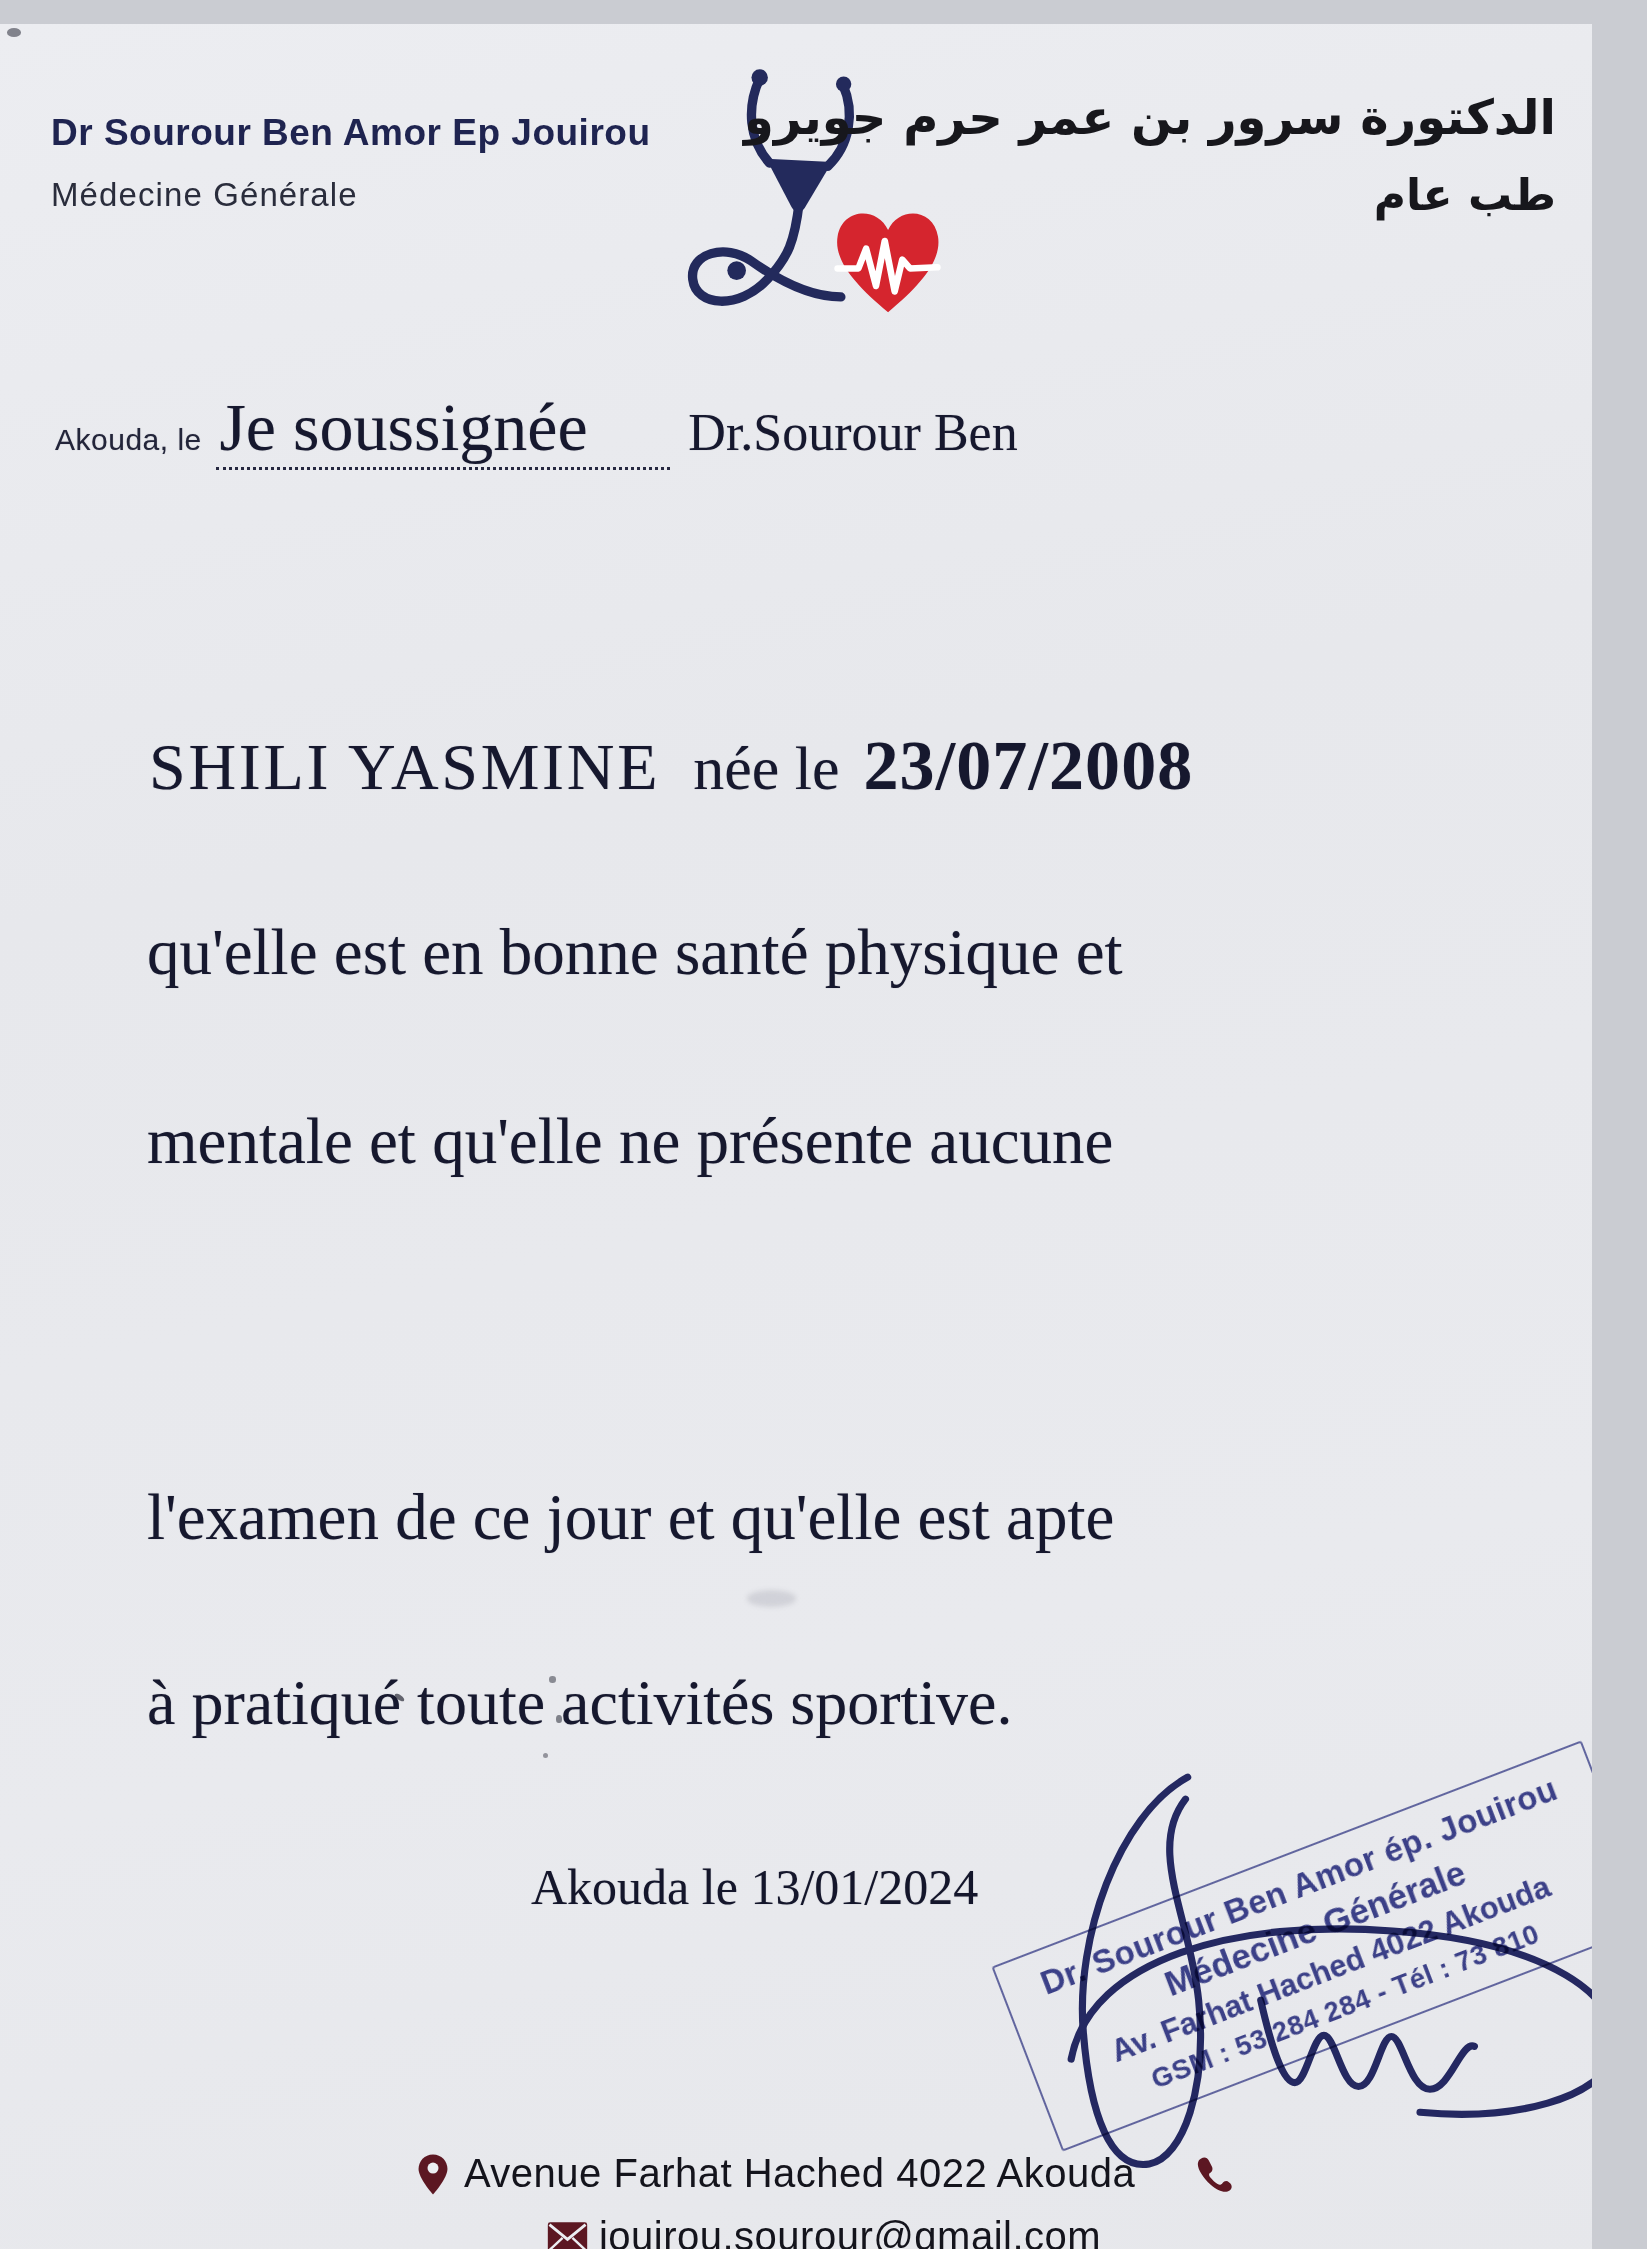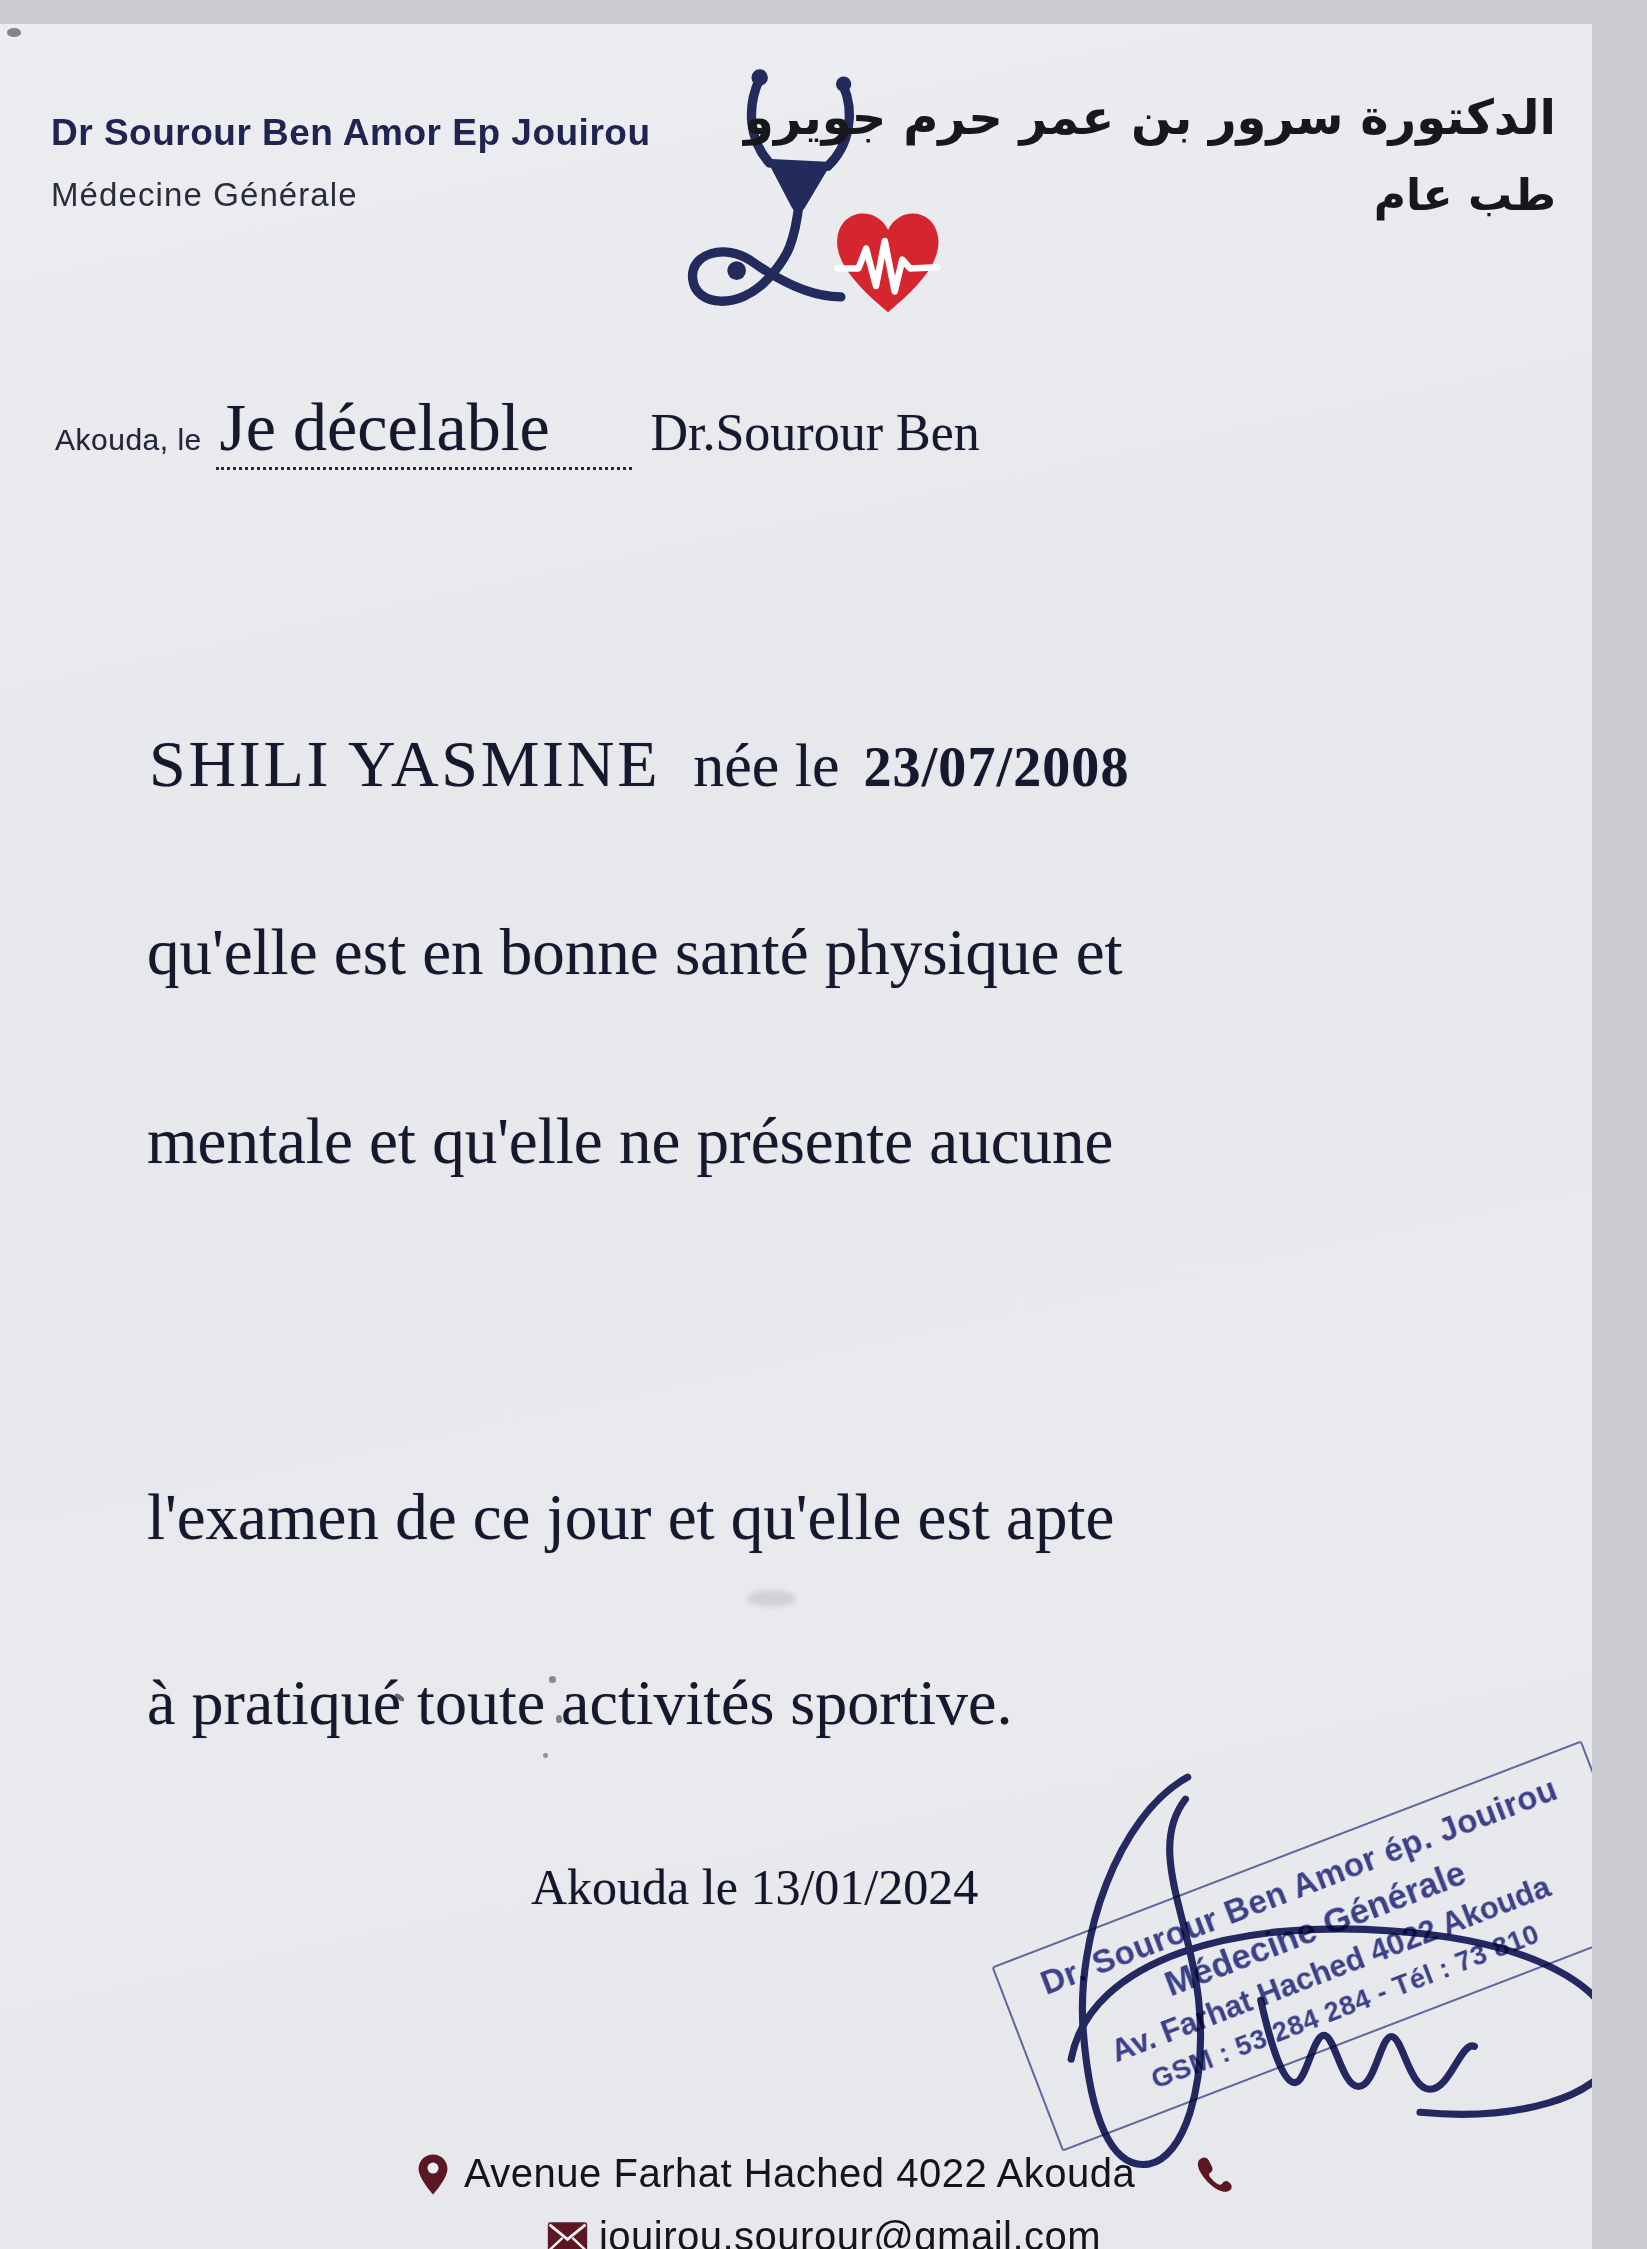--- a/index.html
+++ b/index.html
@@ -23,21 +23,21 @@
     text-shadow:0 0 1.1px rgba(22,24,46,.28);white-space:nowrap;}
   .bline{position:absolute;left:147px;font-size:65px;line-height:1.15;}
   .open-line{position:absolute;left:55px;top:364px;}
   .place-label{font-family:"Liberation Sans","DejaVu Sans",sans-serif;
     font-size:30px;color:#23253a;letter-spacing:0.5px;}
   .open-underlined{font-size:68px;margin-left:14.3px;
     border-bottom:3.8px dotted #262840;padding:0 82px 2.2px 3.3px;}
   .open-rest{font-size:52px;margin-left:18.7px;}
   .patient{font-size:66px;letter-spacing:2.7px;}
   .born{font-size:62px;margin:0 24px 0 33px;}
-  .bdate{font-size:56px;font-weight:700;letter-spacing:1.1px;}
+  .bdate{font-size:70px;font-weight:700;letter-spacing:1.1px;}
   .closing{position:absolute;left:531px;top:1834px;font-size:50px;mix-blend-mode:multiply;}
   
   .stamp{
     position:absolute;left:1006px;top:1823px;width:632px;box-sizing:border-box;
     padding:14.3px 22px 16.5px;transform:rotate(-21deg);transform-origin:50% 50%;
     border:2.7px solid rgba(44,49,134,.78);border-radius:3.3px;text-align:center;
     color:#2c3186;mix-blend-mode:multiply;opacity:.9;filter:blur(0.4px);white-space:nowrap;
   }
   .st1{font-size:33px;font-weight:700;letter-spacing:0.5px;}
   .st2{font-size:35px;font-weight:700;margin-top:5.5px;}
@@ -79,21 +79,21 @@
       <polyline points="300,372 338,372 352,336 370,404 386,322 404,414 418,356 432,372 482,370" fill="none" stroke="#ffffff" stroke-width="12" stroke-linejoin="round" stroke-linecap="round"></polyline>
     </g>
   </svg>
 
   <div class="hdr-ar">
     <div class="ar1">الدكتورة سرور بن عمر حرم جويرو</div>
     <div class="ar2">طب عام</div>
   </div>
 
   <div class="open-line serif">
-    <span class="place-label">Akouda, le</span><span class="open-underlined serif">Je décelable</span><span class="open-rest serif">Dr.Sourour Ben</span>
+    <span class="place-label">Akouda, le</span><span class="open-underlined serif">Je soussignée</span><span class="open-rest serif">Dr.Sourour Ben</span>
   </div>
 
 
   <div class="bline serif" style="top:702px;left:149px;">
     <span class="patient">SHILI YASMINE</span><span class="born">née le</span><span class="bdate">23/07/2008</span>
   </div>
 
   <div class="bline serif" style="top:891px;">qu'elle est en bonne santé physique et</div>
   <div class="bline serif" style="top:1080px;">mentale et qu'elle ne présente aucune</div>
   <div class="bline serif" style="top:1456px;">l'examen de ce jour et qu'elle est apte</div>

